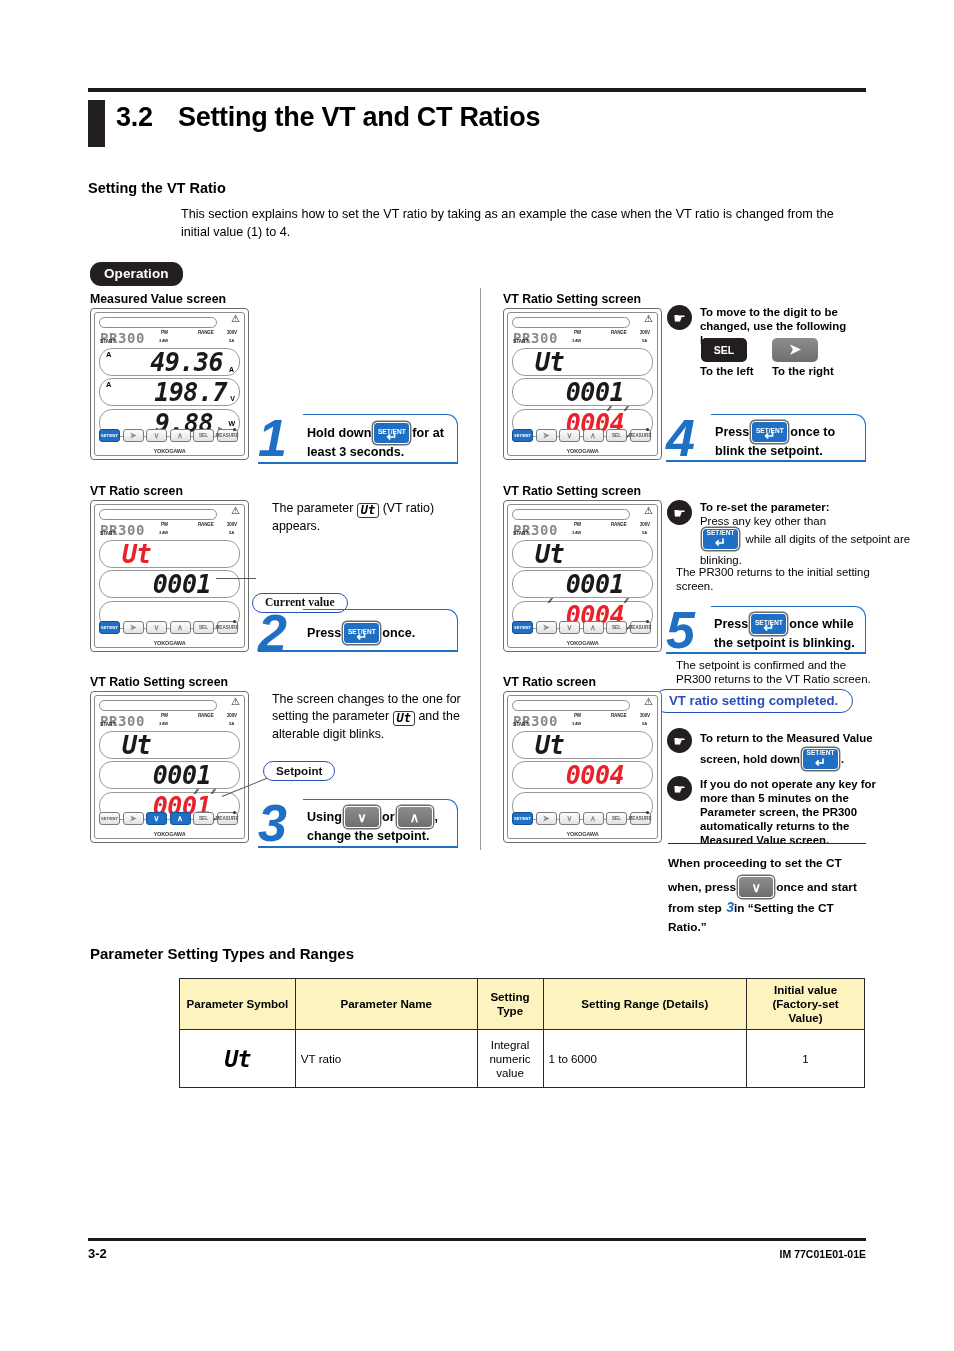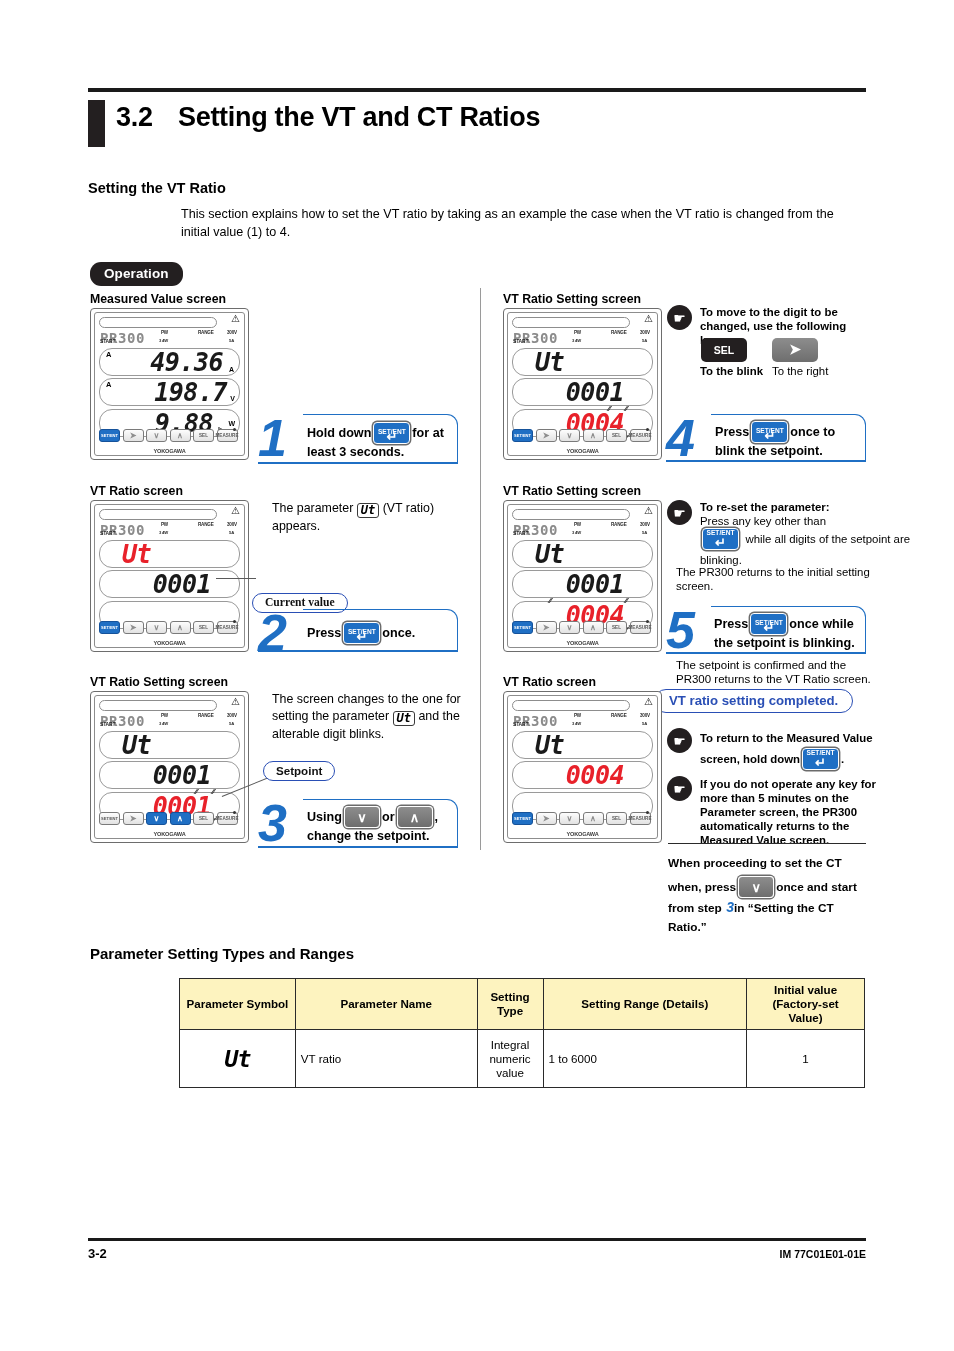--- a/index.html
+++ b/index.html
@@ -441,22 +441,22 @@
           </div>
       </div>
       <div class="dev-yoko">YOKOGAWA</div>
     </div>
   </div>
 
   <div class="hand" style="left:667px; top:305px;">☛</div>
   <div class="note-text" style="left:700px; top:305px; width:178px; font-weight:bold; font-size:11.4px; line-height:14px;">To move to the digit to be changed, use the following keys:</div>
   <div style="position:absolute; left:701px; top:338px;" class="k-sel">SEL</div>
   <div style="position:absolute; left:772px; top:338px;" class="k-right">➤</div>
-  <div class="note-text" style="left:700px; top:363px; font-size:11.4px; font-weight:bold;">To the blink</div>
-  <div class="note-text" style="left:772px; top:363px; font-size:11.4px; font-weight:normal;">To the right</div>
+  <div class="note-text" style="left:700px; top:363px; font-size:11.4px; font-weight:bold;">To the left</div>
+  <div class="note-text" style="left:772px; top:363px; font-size:11.4px; font-weight:bold;">To the right</div>
 
   <div class="stepnum" style="left:666px; top:412px;">4</div>
   <div class="callout" style="left:711px; top:414px; width:155px; height:46px;"></div>
   <div class="callout-base" style="left:666px; top:460px; width:200px;"></div>
   <div class="step-text" style="left:715px; top:421px; width:152px;">
     <span>Press</span><span class="k-setent"><span class="lab">SET/ENT</span><span class="arr">↵</span></span><span>once to blink the setpoint.</span>
   </div>
 
   <div class="panel-label" style="left:503px; top:484px;">VT Ratio Setting screen</div>
   <div class="device" style="left:503px; top:500px;">

